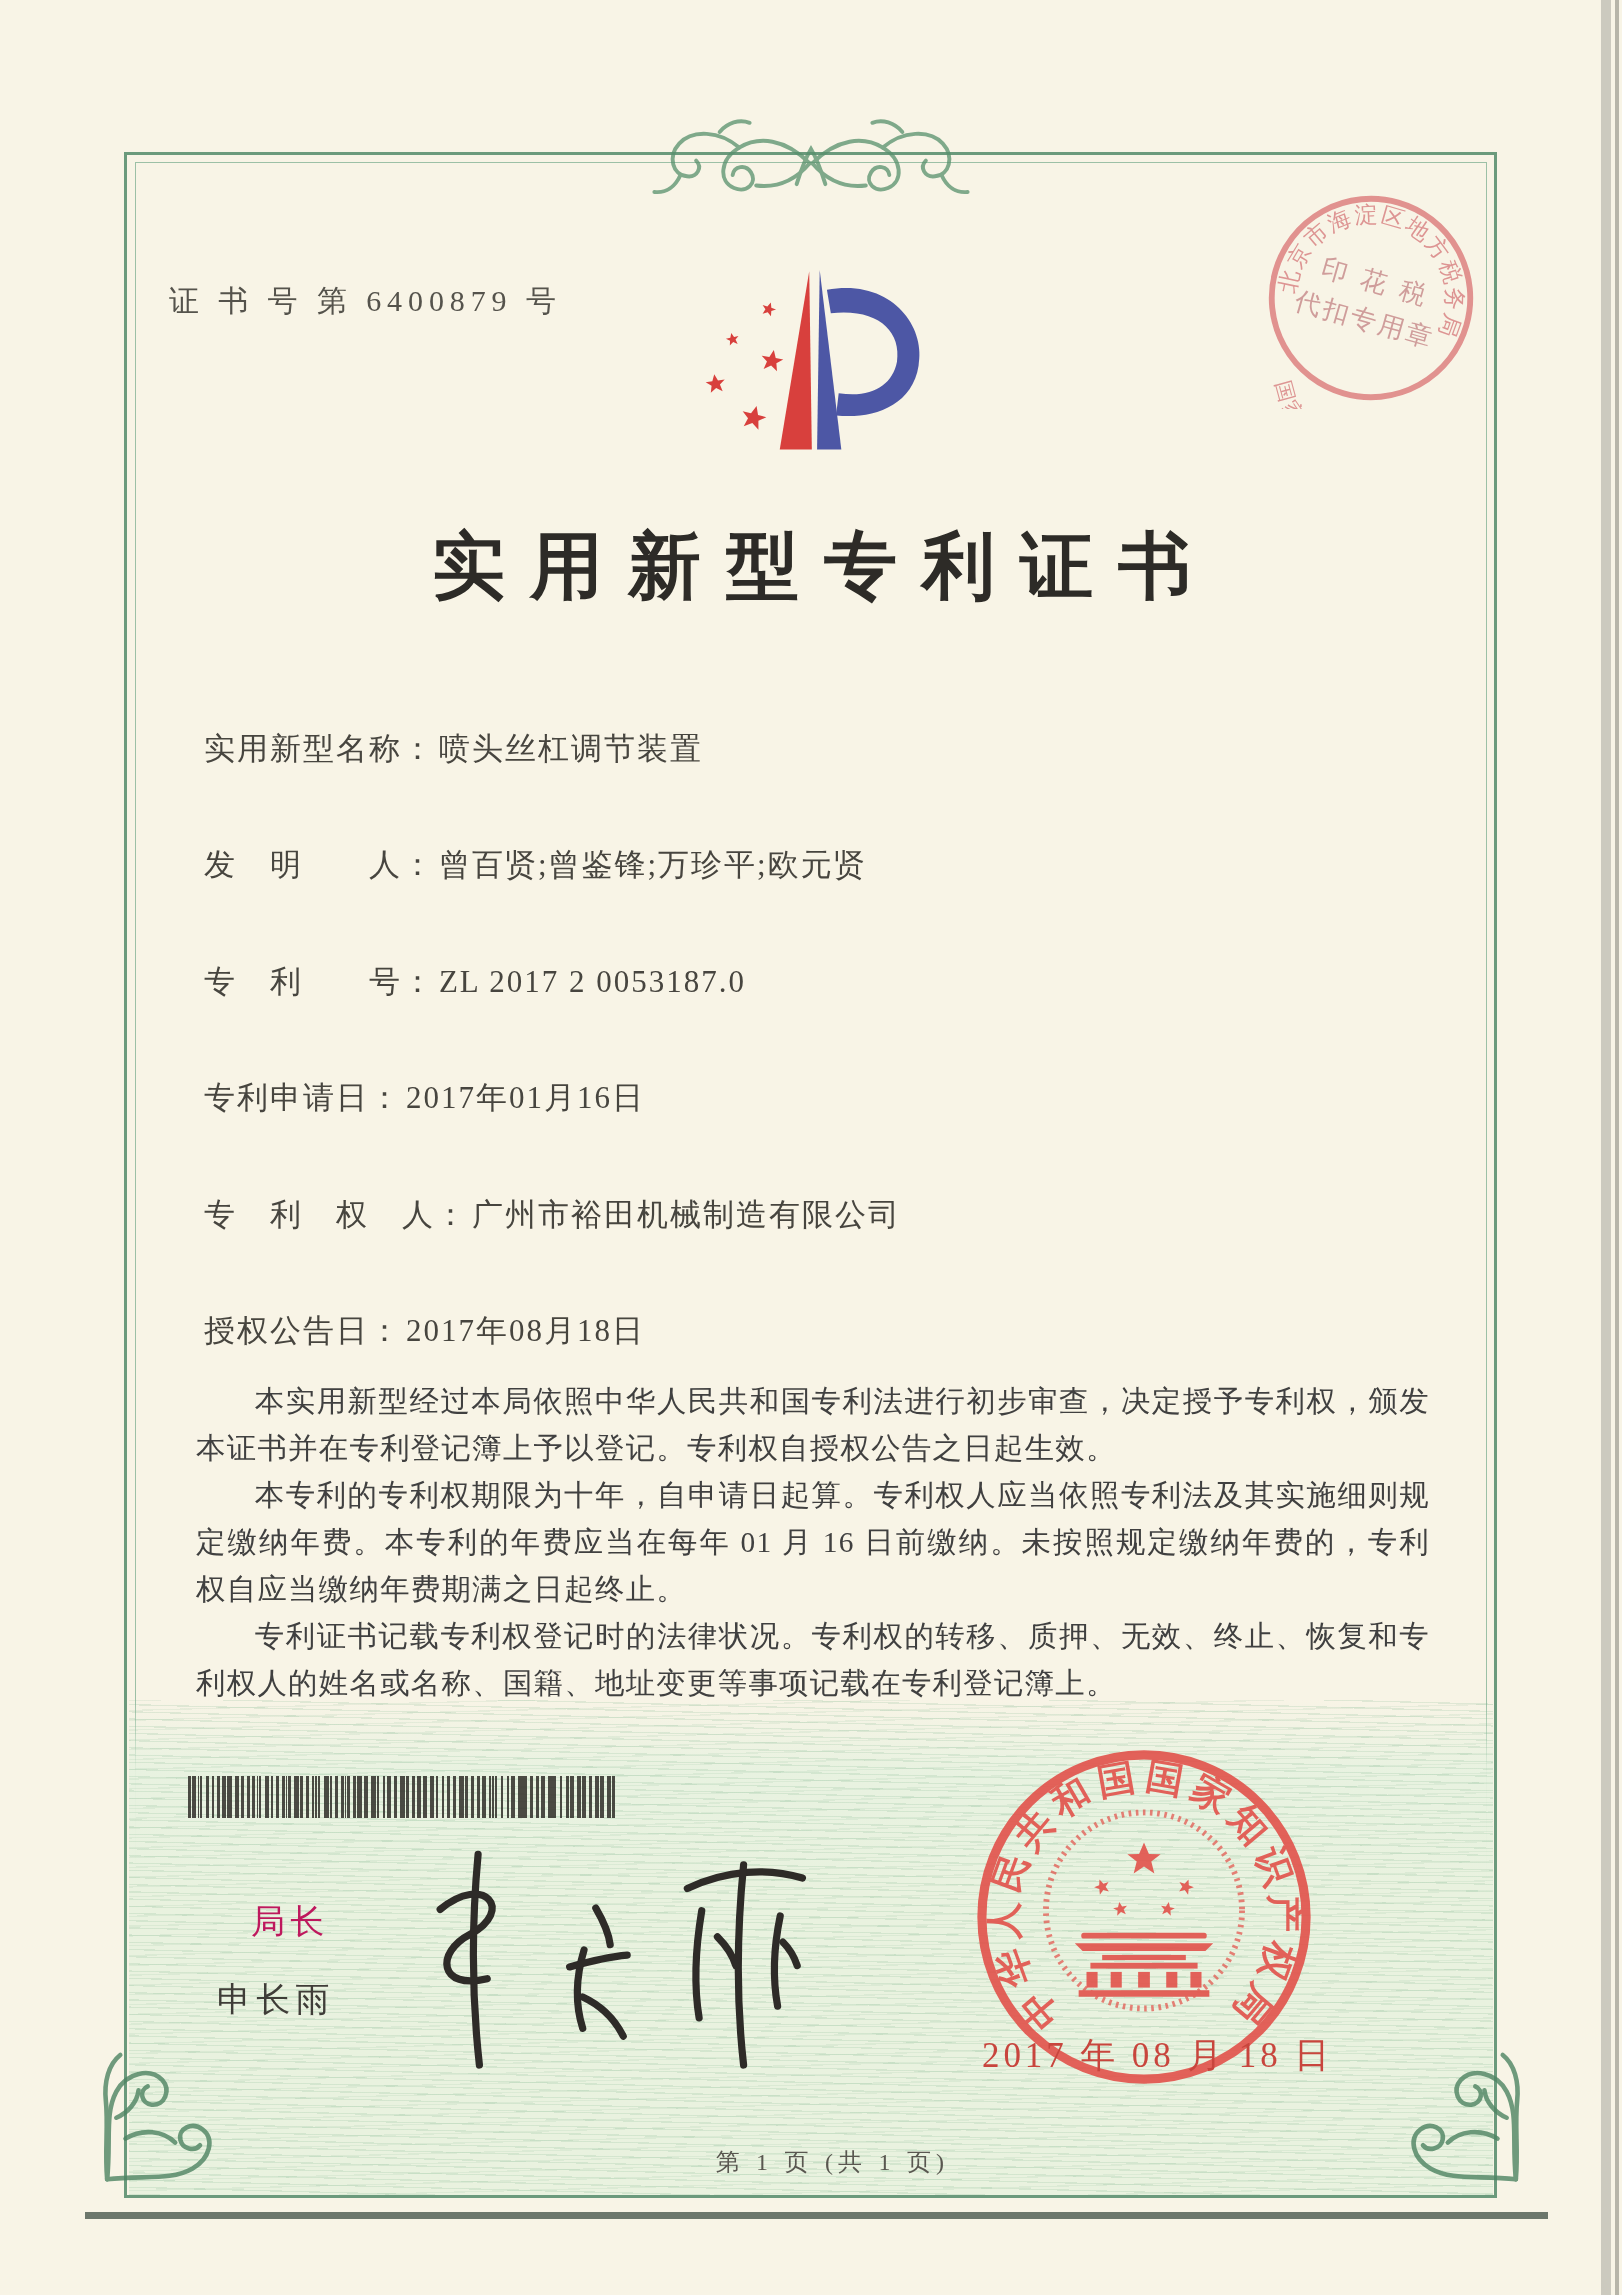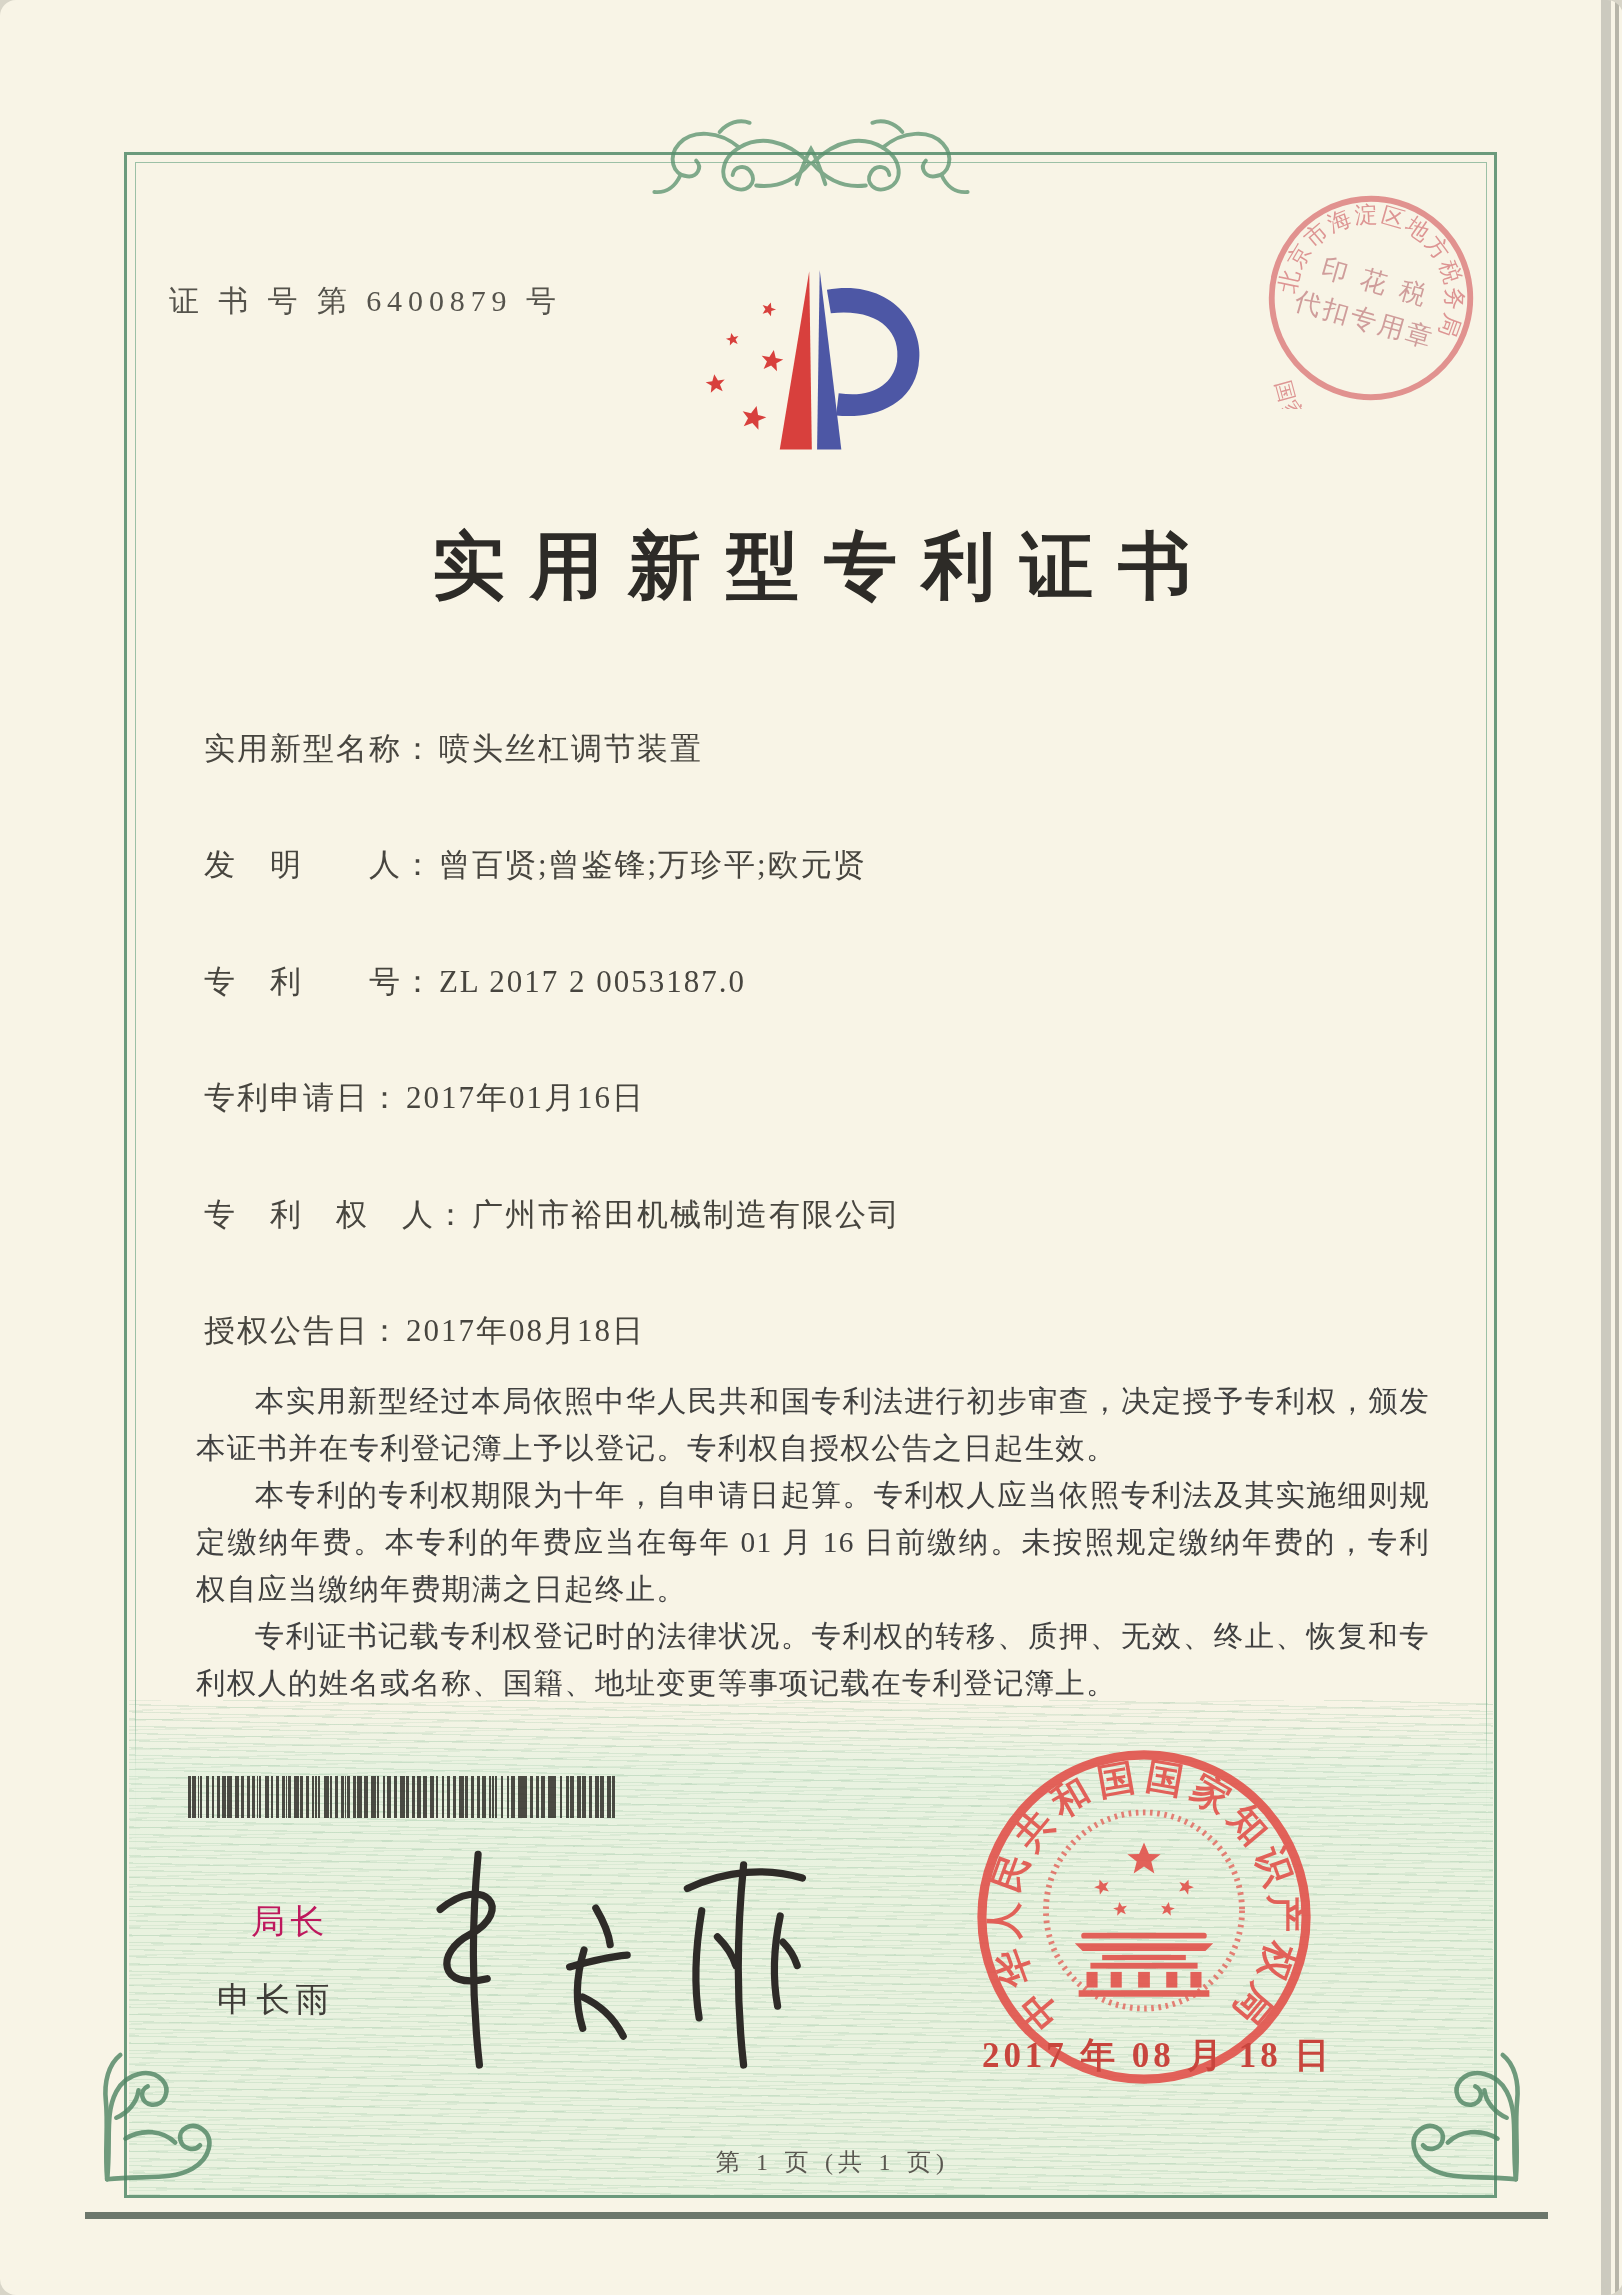--- a/index.html
+++ b/index.html
@@ -1,20 +1,19 @@
 <!DOCTYPE html>
 <html style="font-size:10.5px"><head>
 <meta charset="utf-8">
 <style>
   html,body{margin:0;padding:0;background:#d8d5c8;}
   #page{
     position:relative;width:1623px;height:2295px;overflow:hidden;
     background:#f8f4e6;
     font-family:"Liberation Serif","DejaVu Serif",serif;
-    border-radius:16px;
   }
   
   #frame{
     position:absolute;left:124px;top:152px;width:1373px;height:2046px;
     border:3.3px solid #6b9a7c;box-sizing:border-box;
   }
   #frame-inner{
     position:absolute;left:135px;top:162px;width:1352px;height:2025px;
     border:1.3px solid #9cc0a6;box-sizing:border-box;
   }
@@ -49,21 +48,21 @@
     position:absolute;left:188px;top:1776px;width:429px;height:42px;opacity:.88;
     background-image:
       repeating-linear-gradient(90deg,#35332e 0 2.6px,transparent 2.6px 5.9px),
       repeating-linear-gradient(90deg,#35332e 0 1.3px,transparent 1.3px 9.8px),
       repeating-linear-gradient(90deg,transparent 0 3.9px,#35332e 3.9px 5.9px,transparent 5.9px 15px);
   }
   #signer-role{left:217px;top:1899px;font-size:34px;letter-spacing:5.2px;color:#be185d;margin-left:34px;}
   #signer-name{left:217px;top:1977px;font-size:34px;letter-spacing:5.2px;color:#3f3d38;}
   #signature-svg{position:absolute;left:380px;top:1832px;}
   #seal-svg{position:absolute;left:961px;top:1734px;}
-  #seal-date{left:982px;top:2032px;font-size:35px;letter-spacing:3.9px;color:#c8453d;font-weight:bold;}
+  #seal-date{left:982px;top:2032px;font-size:35px;letter-spacing:3.9px;color:#c8453d;font-weight:normal;}
   #stamp-svg{position:absolute;left:1260px;top:187px;}
   #logo-svg{position:absolute;left:675px;top:253px;}
   #ornament-top{position:absolute;left:641px;top:98px;}
   #flourish-bl{position:absolute;left:98px;top:2022px;}
   #flourish-br{position:absolute;left:1368px;top:2022px;transform:scaleX(-1);}
   #footer{left:0;right:0;top:2146px;text-align:center;font-size:24px;letter-spacing:5.2px;color:#595750;padding-left:42px;}
 </style>
 </head>
 <body>
 

